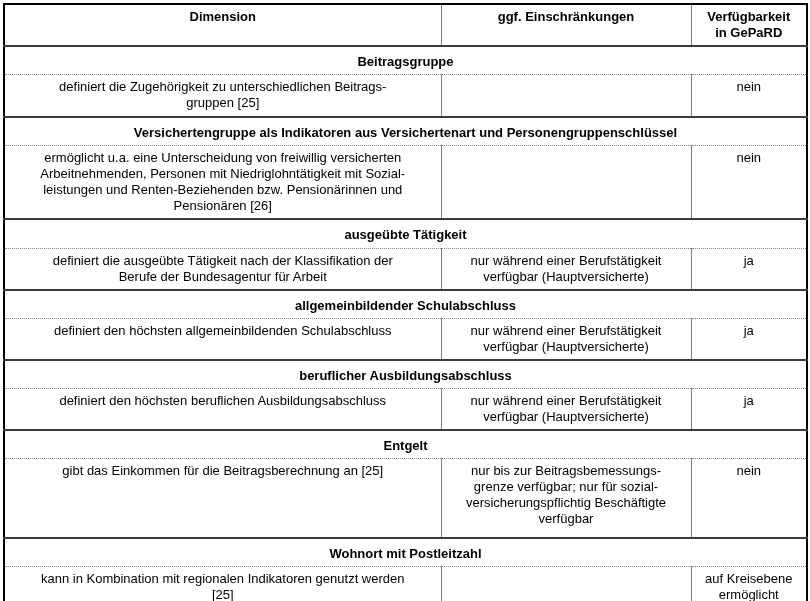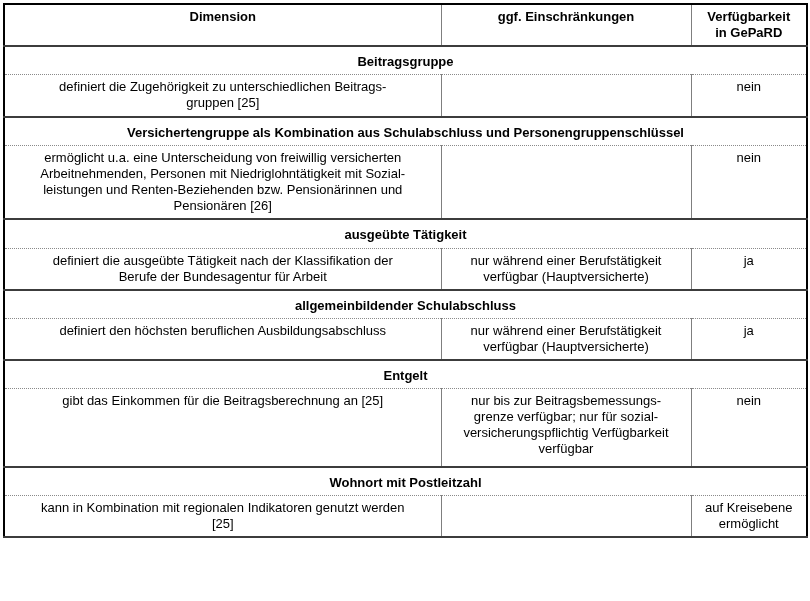--- a/index.html
+++ b/index.html
@@ -74,21 +74,21 @@
       <td colspan="3">Beitragsgruppe</td>
     </tr>
     <tr class="data" style="height:42px">
       <td>definiert die Zugehörigkeit zu unterschiedlichen Beitrags-
 gruppen [25]</td>
       <td></td>
       <td>nein</td>
     </tr>
 
     <tr class="section" style="height:29px">
-      <td colspan="3">Versichertengruppe als Kombination aus Schulabschluss und Personengruppenschlüssel</td>
+      <td colspan="3">Versichertengruppe als Indikatoren aus Versichertenart und Personengruppenschlüssel</td>
     </tr>
     <tr class="data" style="height:72px">
       <td>ermöglicht u.a. eine Unterscheidung von freiwillig versicherten
 Arbeitnehmenden, Personen mit Niedriglohntätigkeit mit Sozial-
 leistungen und Renten-Beziehenden bzw. Pensionärinnen und
 Pensionären [26]</td>
       <td></td>
       <td>nein</td>
     </tr>
 
@@ -99,36 +99,45 @@
       <td>definiert die ausgeübte Tätigkeit nach der Klassifikation der
 Berufe der Bundesagentur für Arbeit</td>
       <td>nur während einer Berufstätigkeit
 verfügbar (Hauptversicherte)</td>
       <td>ja</td>
     </tr>
 
     <tr class="section" style="height:25px">
       <td colspan="3">allgemeinbildender Schulabschluss</td>
     </tr>
+    <tr class="data" style="height:42px">
+      <td>definiert den höchsten allgemeinbildenden Schulabschluss</td>
+      <td>nur während einer Berufstätigkeit
+verfügbar (Hauptversicherte)</td>
+      <td>ja</td>
+    </tr>
 
+    <tr class="section" style="height:26px">
+      <td colspan="3">beruflicher Ausbildungsabschluss</td>
+    </tr>
     <tr class="data" style="height:38px">
       <td>definiert den höchsten beruflichen Ausbildungsabschluss</td>
       <td>nur während einer Berufstätigkeit
 verfügbar (Hauptversicherte)</td>
       <td>ja</td>
     </tr>
 
     <tr class="section" style="height:26px">
       <td colspan="3">Entgelt</td>
     </tr>
     <tr class="data" style="height:79px">
       <td>gibt das Einkommen für die Beitragsberechnung an [25]</td>
       <td>nur bis zur Beitragsbemessungs-
 grenze verfügbar; nur für sozial-
-versicherungspflichtig Verfügbarkeit
+versicherungspflichtig Beschäftigte
 verfügbar</td>
       <td>nein</td>
     </tr>
 
     <tr class="section" style="height:26px">
       <td colspan="3">Wohnort mit Postleitzahl</td>
     </tr>
     <tr class="data" style="height:41px">
       <td>kann in Kombination mit regionalen Indikatoren genutzt werden
 [25]</td>

